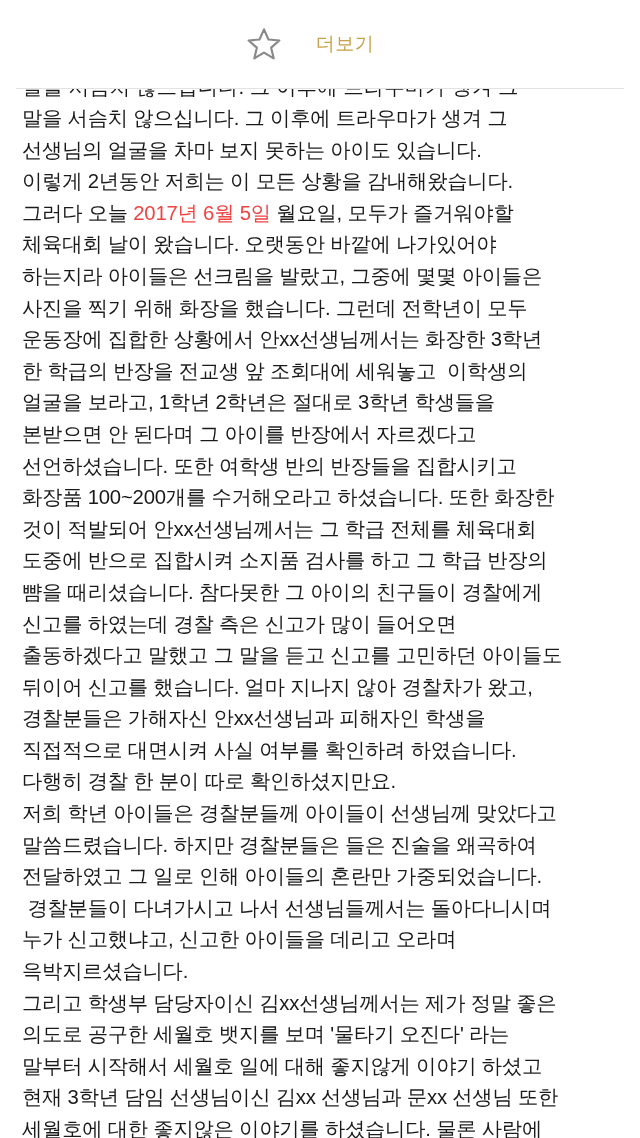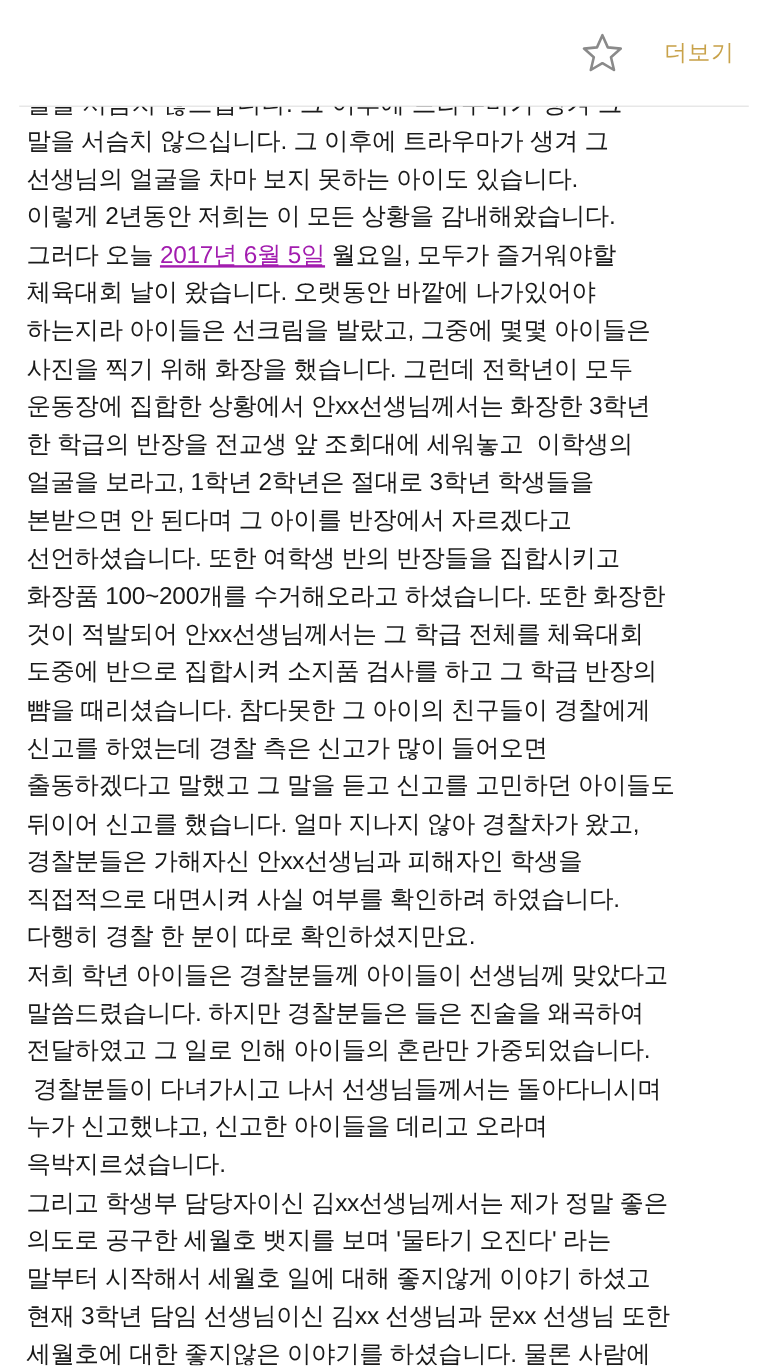--- a/index.html
+++ b/index.html
@@ -23,21 +23,21 @@
     flex-direction: column;
     background: #ffffff;
   }
 
   
   .topbar {
     height: 88px;
     flex: 0 0 88px;
     display: flex;
     align-items: center;
-    justify-content: flex-end;
+    justify-content: center;
     padding-right: 24px;
     box-sizing: border-box;
     background: #ffffff;
   }
   .star-btn {
     width: 52px;
     height: 52px;
     display: flex;
     align-items: center;
     justify-content: center;
@@ -95,22 +95,21 @@
   .para {
     font-size: 20.3px;
     line-height: 31.6px;
     color: #1a1a1a;
     letter-spacing: -0.2px;
     word-break: keep-all;
     white-space: pre-wrap;
     margin: 0;
   }
   .para .date-link {
-    color: #a21caf;
-    text-decoration: underline;
+    color: #ef4444;
     cursor: pointer;
   }
 </style>
 </head>
 <body>
 
 <div class="app">
 
   <div class="topbar">
     <div class="star-btn">

